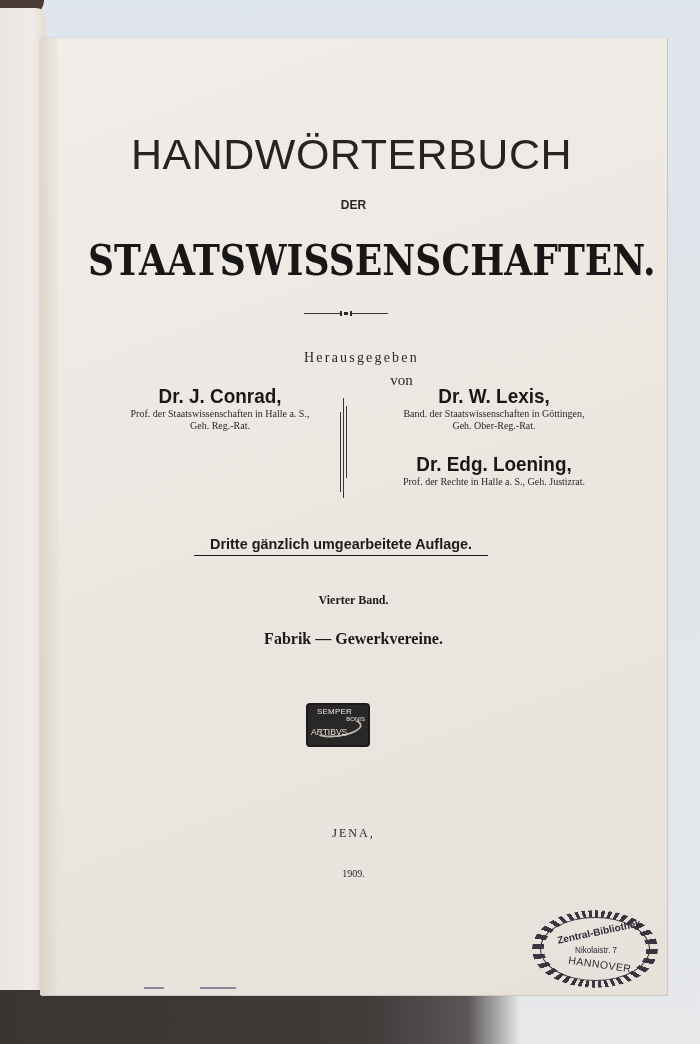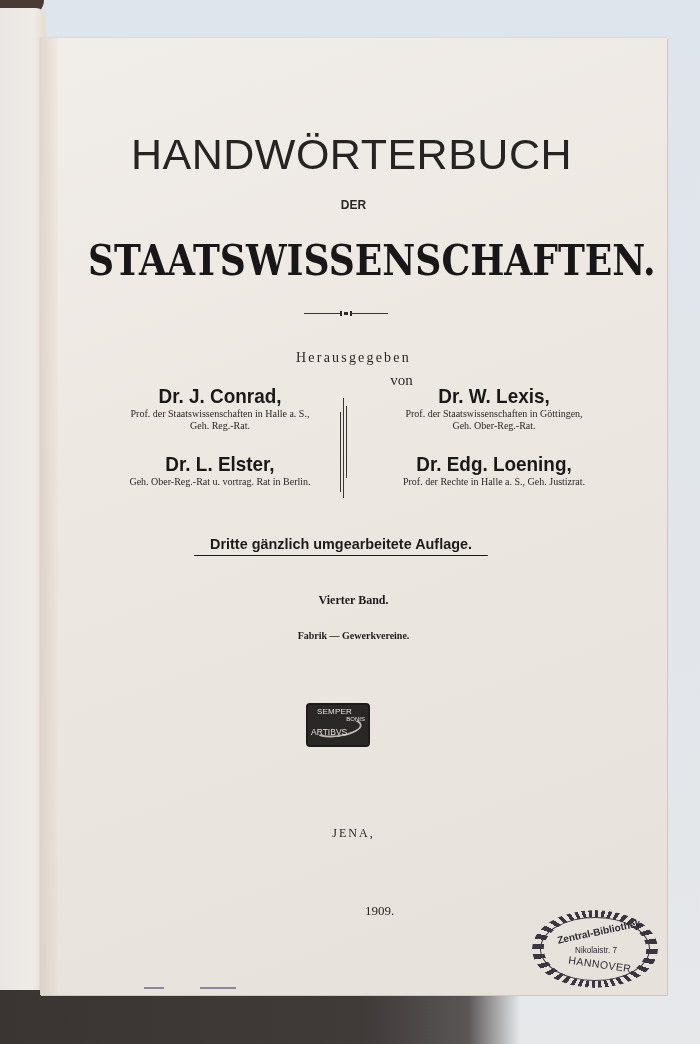--- a/index.html
+++ b/index.html
@@ -107,20 +107,21 @@
       background: radial-gradient(circle, #2e2a29 40%, transparent 42%);
       border-left: 2px solid #2e2a29;
       border-right: 2px solid #2e2a29;
       box-sizing: border-box;
     }
     .hrsg {
       top: 312px;
       font-size: 14px;
       letter-spacing: 2.2px;
       color: #2b2827;
+      margin-left: 8px;
     }
     .von {
       top: 334px;
       font-size: 15px;
       color: #2b2827;
       padding-left: 48px;
     }
     .editor-col {
       position: absolute;
       text-align: center;
@@ -172,21 +173,21 @@
     }
     .volume {
       top: 555px;
       font-weight: bold;
       font-size: 12px;
       color: #1d1b1a;
     }
     .volume-range {
       top: 592px;
       font-weight: bold;
-      font-size: 10px;
+      font-size: 16px;
       color: #1d1b1a;
     }
     .printer-mark {
       position: absolute;
       left: 266px;
       top: 665px;
       width: 64px;
       height: 44px;
       background: #2a2727;
       border: 2px solid #1c1a1a;
@@ -231,24 +232,23 @@
       letter-spacing: 2px;
       color: #2a2726;
     }
     .publisher {
       top: 810px;
       font-size: 15px;
       letter-spacing: 1.6px;
       color: #2a2726;
     }
     .year {
-      top: 865px;
-      font-size: 13px;
+      top: 830px;
+      font-size: 10px;
       color: #2a2726;
-      margin-left: 26px;
     }
     .stamp {
       position: absolute;
       left: 492px;
       top: 872px;
       width: 126px;
       height: 78px;
       border-radius: 50%;
       background:
         repeating-conic-gradient(from 0deg at 50% 50%, #3b3540 0deg 5deg, transparent 5deg 10deg);
@@ -326,26 +326,22 @@
   <div class="center hrsg">Herausgegeben</div>
   <div class="center von">von</div>
 
   <div class="editor-col ed-left ed-1">
     <div class="editor-name">Dr. J. Conrad,</div>
     <div class="editor-desc">Prof. der Staatswissenschaften in Halle a. S.,</div>
     <div class="editor-desc">Geh. Reg.-Rat.</div>
   </div>
   <div class="editor-col ed-right ed-1">
     <div class="editor-name">Dr. W. Lexis,</div>
-    <div class="editor-desc">Prof. der Staatswissenschaften in Göttingen,</div>
+    <div class="editor-desc">Band. der Staatswissenschaften in Göttingen,</div>
     <div class="editor-desc">Geh. Ober-Reg.-Rat.</div>
-  </div>
-  <div class="editor-col ed-left ed-2">
-    <div class="editor-name">Dr. L. Elster,</div>
-    <div class="editor-desc">Geh. Ober-Reg.-Rat u. vortrag. Rat in Berlin.</div>
   </div>
   <div class="editor-col ed-right ed-2">
     <div class="editor-name">Dr. Edg. Loening,</div>
     <div class="editor-desc">Prof. der Rechte in Halle a. S., Geh. Justizrat.</div>
   </div>
 
   <div class="divider">
     <span style="left:1px;top:14px;height:80px;"></span>
     <span style="left:4px;top:0;height:100px;"></span>
     <span style="left:7px;top:8px;height:72px;"></span>

